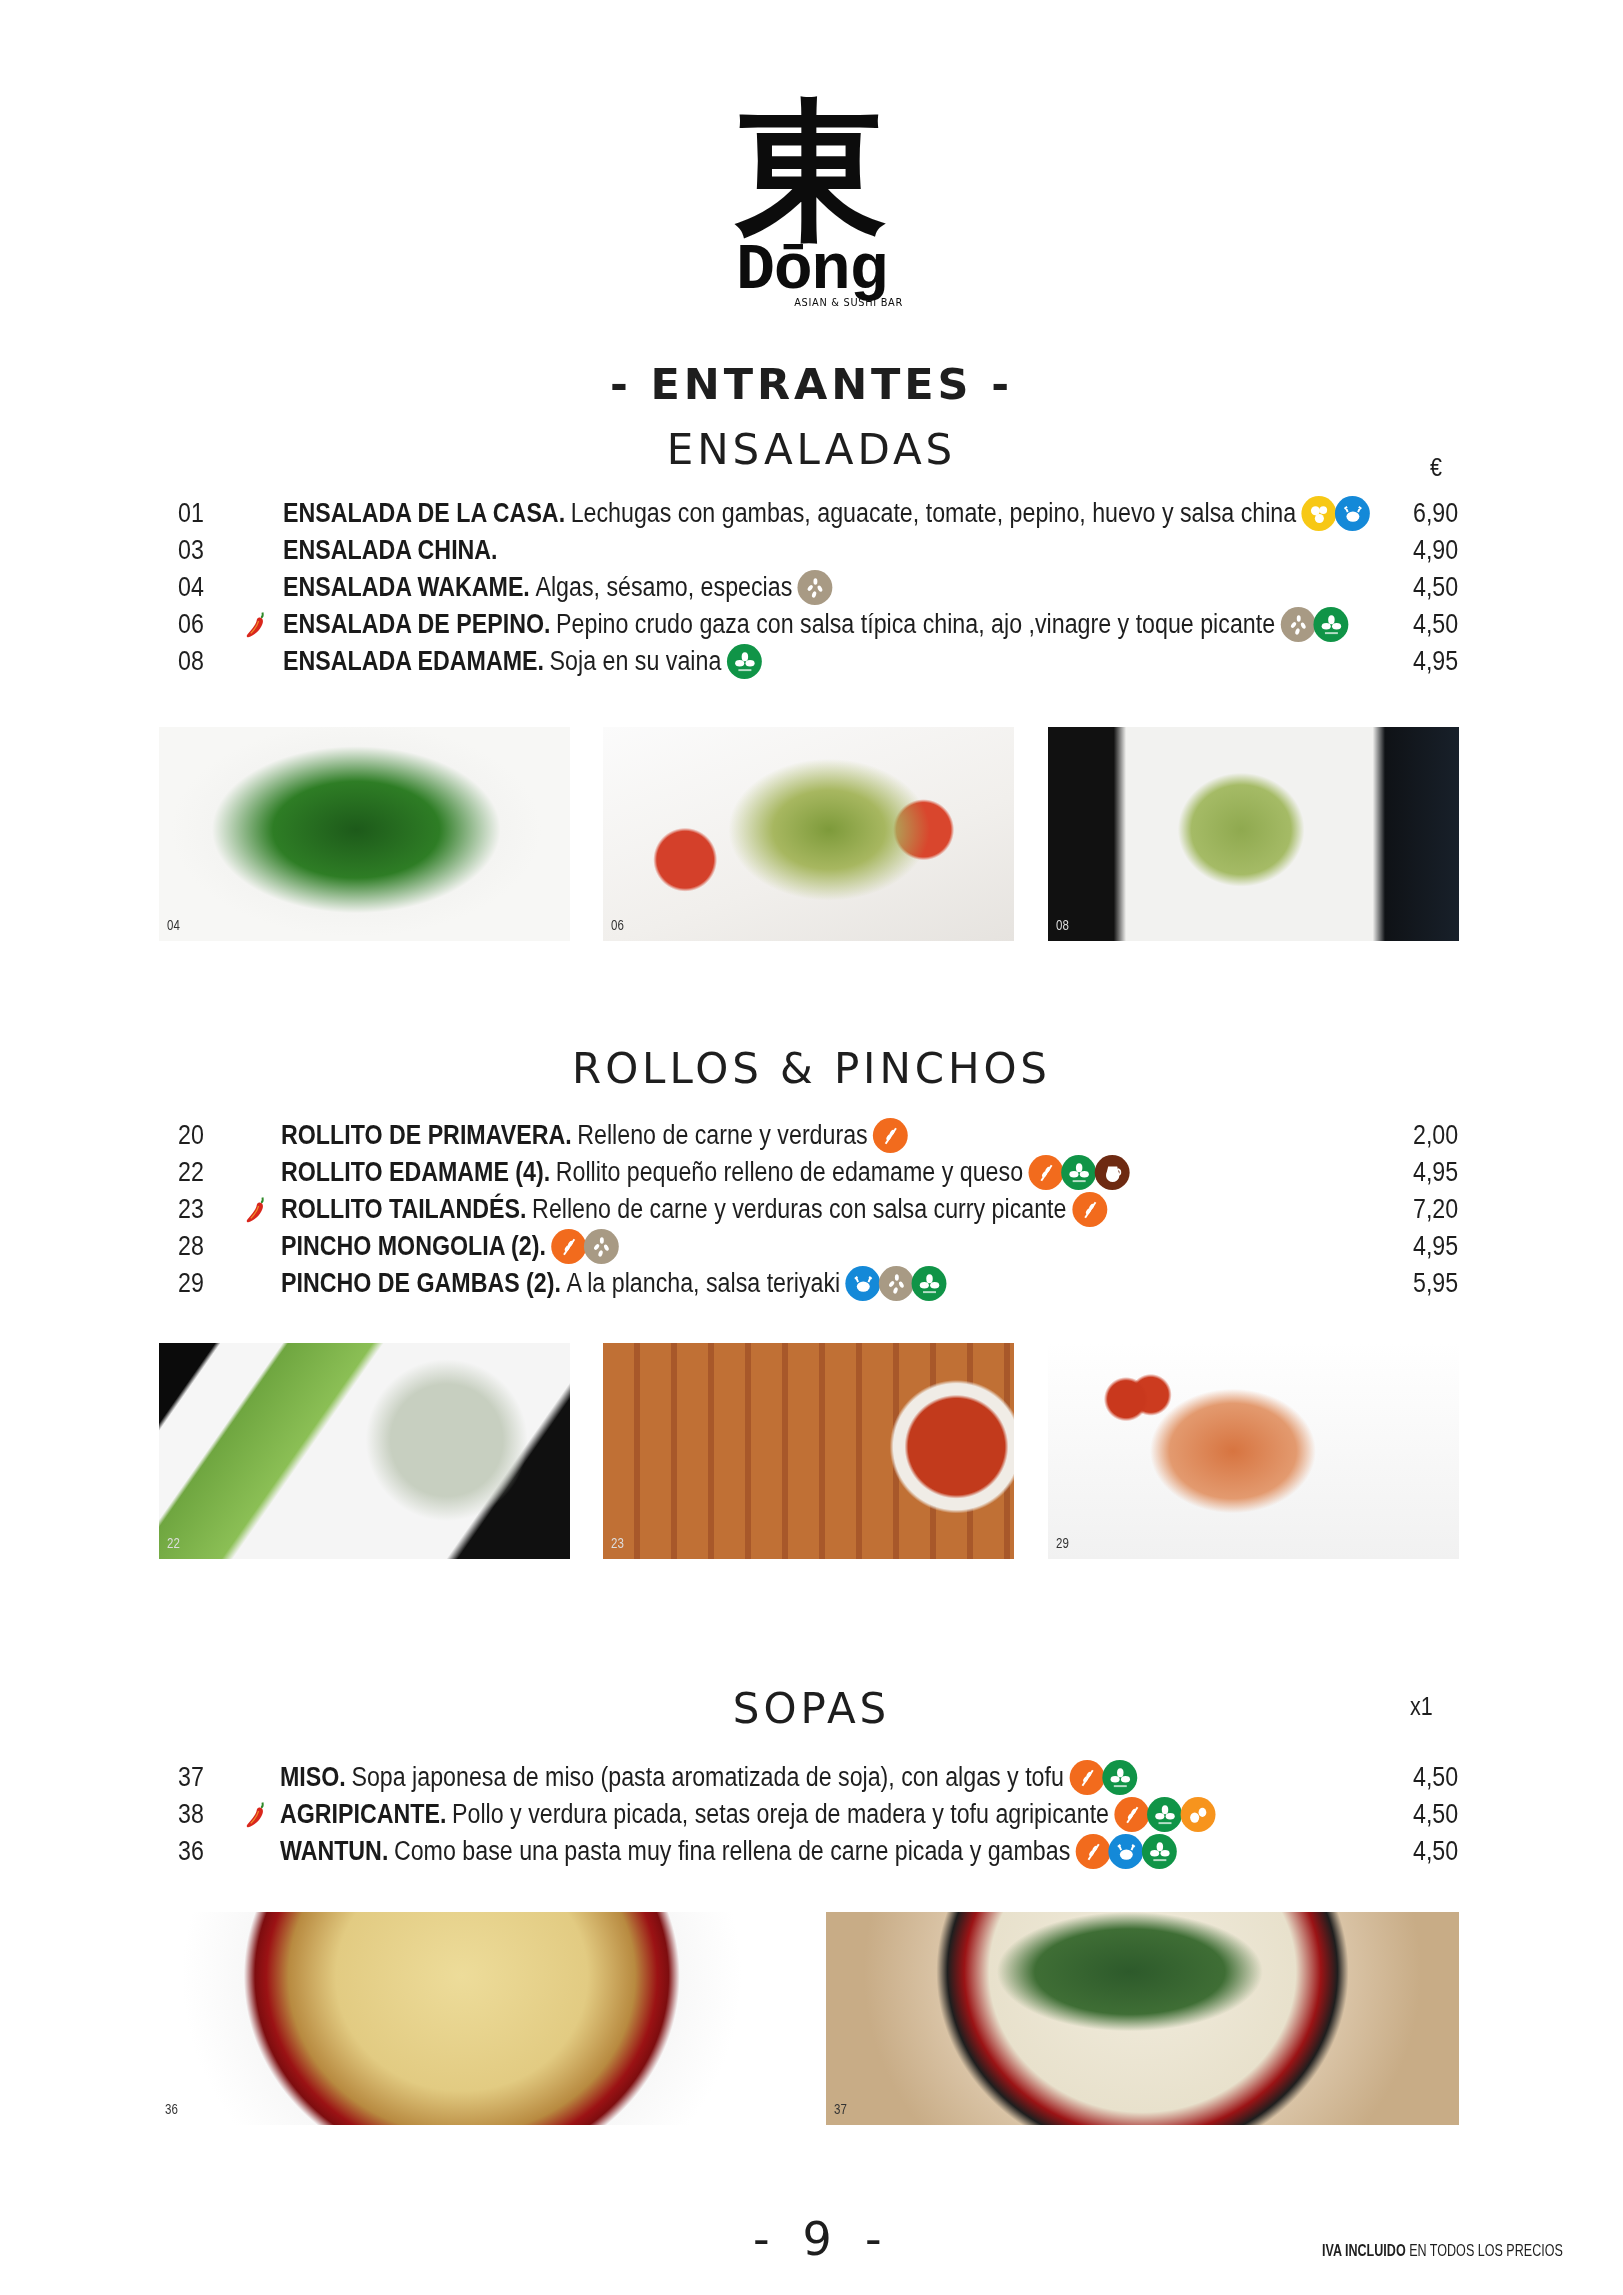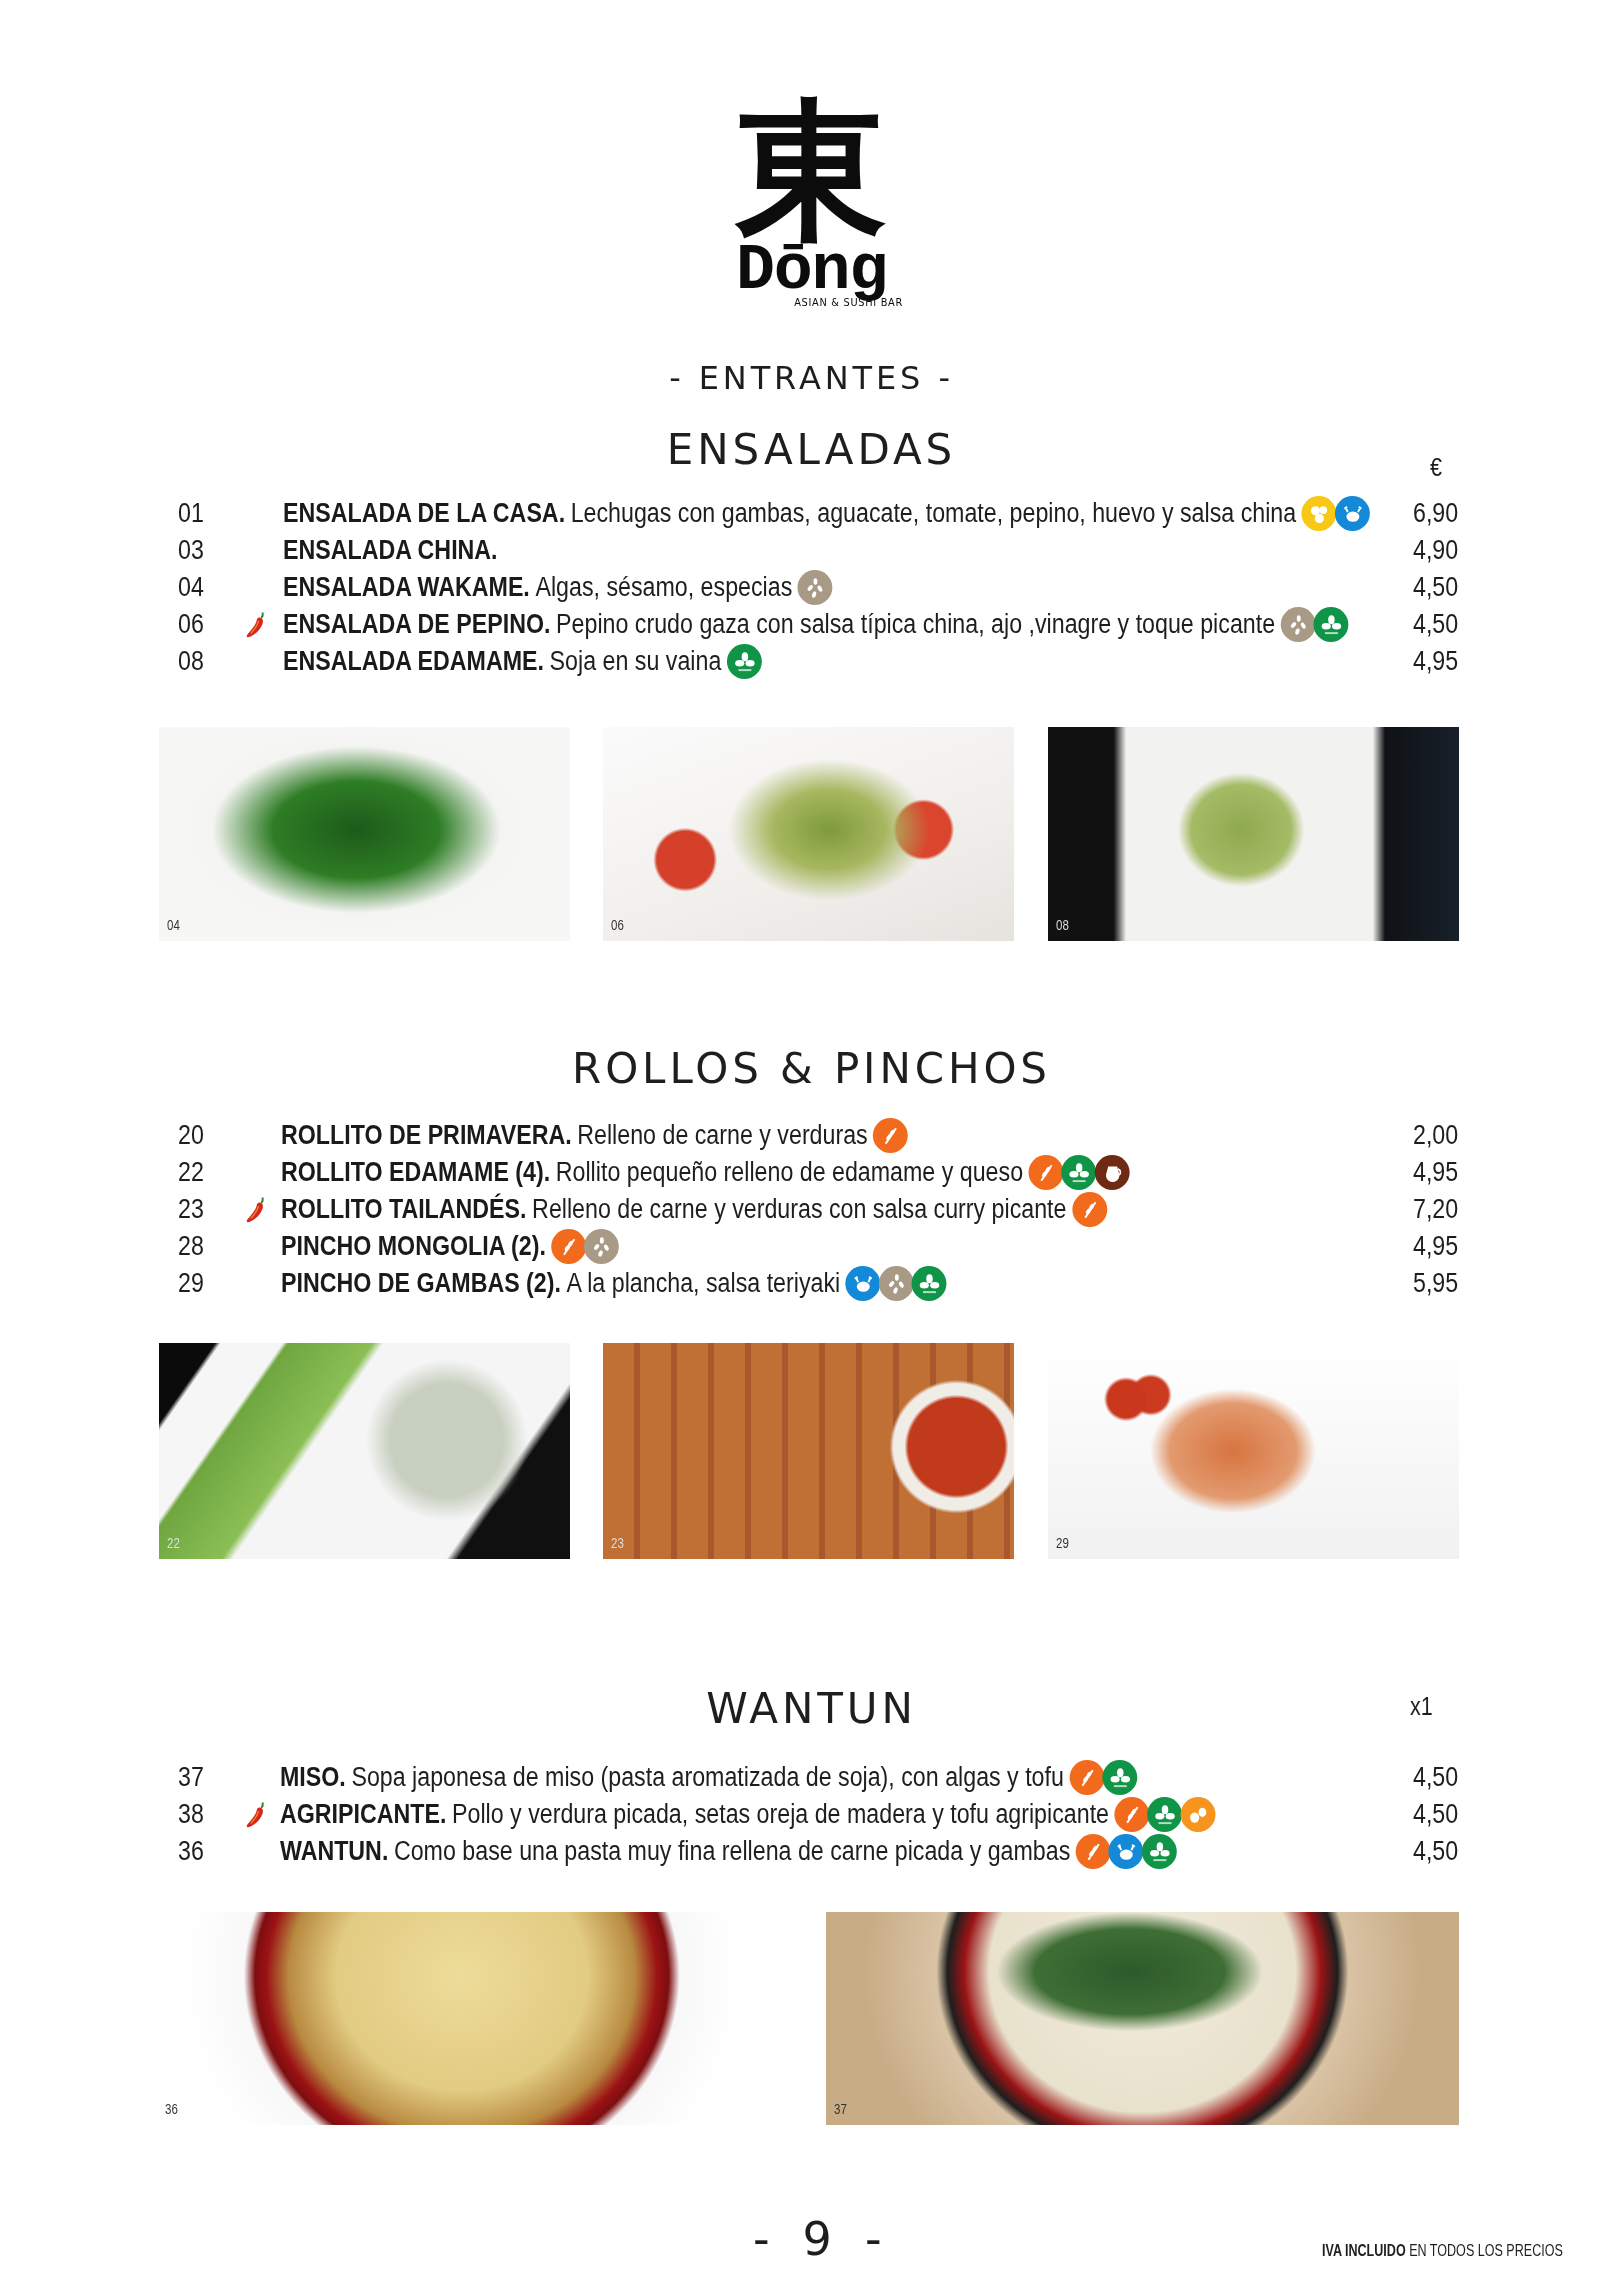--- a/index.html
+++ b/index.html
@@ -8,21 +8,21 @@
 
     
     .logo { position: absolute; left: 720px; top: 95px; width: 183px; height: 229px; text-align: center; }
     .logo-kanji { font-family: "DejaVu Serif", serif; font-size: 151px; font-weight: bold; line-height: 151px; color: #0c0c0c; display:block; }
     .logo-name { font-family: Liberation Mono, monospace; font-weight: bold; font-size: 65px; line-height: 59px; letter-spacing: -1.3px; color: #0c0c0c; display:block; margin-top: -3.9px; }
     .logo-sub { font-family: "DejaVu Sans", sans-serif; font-size: 9.8px; letter-spacing: 0.7px; color: #0c0c0c; display:block; text-align:right; padding-left: 9.8px; margin-top: -3.9px; }
 
     
     .heading { position: absolute; left: 0; width: 1623px; text-align: center;
                font-family: "DejaVu Sans", sans-serif; color: #1e1e1e; letter-spacing: 3.9px; }
-    .h-main { top: 359px; font-size: 32px; }
+    .h-main { top: 359px; font-size: 43px; font-weight: bold; }
     .h-sec  { font-size: 42px; }
     .h-ens  { top: 425px; }
     .h-rol  { top: 1044px; }
     .h-sop  { top: 1684px; }
 
     .col-note { position: absolute; font-family: "Liberation Sans", sans-serif; font-size: 25px; color: #1e1e1e; transform: scaleX(0.86); transform-origin: left top; }
 
     
     .menu-list { position: absolute; left: 0; width: 1623px; }
     .row { position: absolute; left: 0; width: 1623px; height: 37px; padding-left: 32px; }
@@ -308,21 +308,21 @@
 <div class="photo" style="left:159px; top:1343px; width:411px; height:216px; background: radial-gradient(circle at 70% 45%, #c7cfc0 0 18%, transparent 26%), linear-gradient(125deg, #0b0b0b 0%, #0b0b0b 10%, #f6f6f6 11%, #f6f6f6 22%, #6fa640 23%, #8bbf55 38%, #f5f5f5 40%, #f5f5f5 78%, #101010 80%, #101010 100%);">
   <span class="cap dark">22</span>
 </div>
 <div class="photo" style="left:603px; top:1343px; width:411px; height:216px; background: radial-gradient(circle at 86% 48%, #c23a1c 0 13%, #f0ece6 14% 17%, transparent 18%), repeating-linear-gradient(90deg, #c07035 0 31px, #a8582a 31px 37px), #e9d2bb;">
   <span class="cap dark">23</span>
 </div>
 <div class="photo" style="left:1048px; top:1343px; width:411px; height:216px; background: radial-gradient(circle at 19% 26%, #c9381d 0 5%, transparent 6%), radial-gradient(circle at 25% 24%, #cc3b1f 0 5%, transparent 6%), radial-gradient(ellipse 28% 40% at 45% 50%, #d77440 0%, #e39a6f 55%, transparent 72%), linear-gradient(180deg, #ffffff 0%, #f1f1f1 100%);">
   <span class="cap">29</span>
 </div>
 
-<div class="heading h-sec h-sop">WANTUN</div>
+<div class="heading h-sec h-sop">SOPAS</div>
 <div class="col-note" style="left:1410px; top:1692px;">x1</div>
 <div class="menu-list" id="list-sopas">
     <div class="row" style="top: 1759px;">
       <span class="code">37</span>
       <span class="line" style="left: 280px;">
         <span class="name">MISO.</span>
         <span class="desc">Sopa japonesa de miso (pasta aromatizada de soja), con algas y tofu</span>
         <span class="allergens">
           <span class="alg" style="background: rgb(242, 107, 29);">
             <svg viewBox="0 0 40 40">

